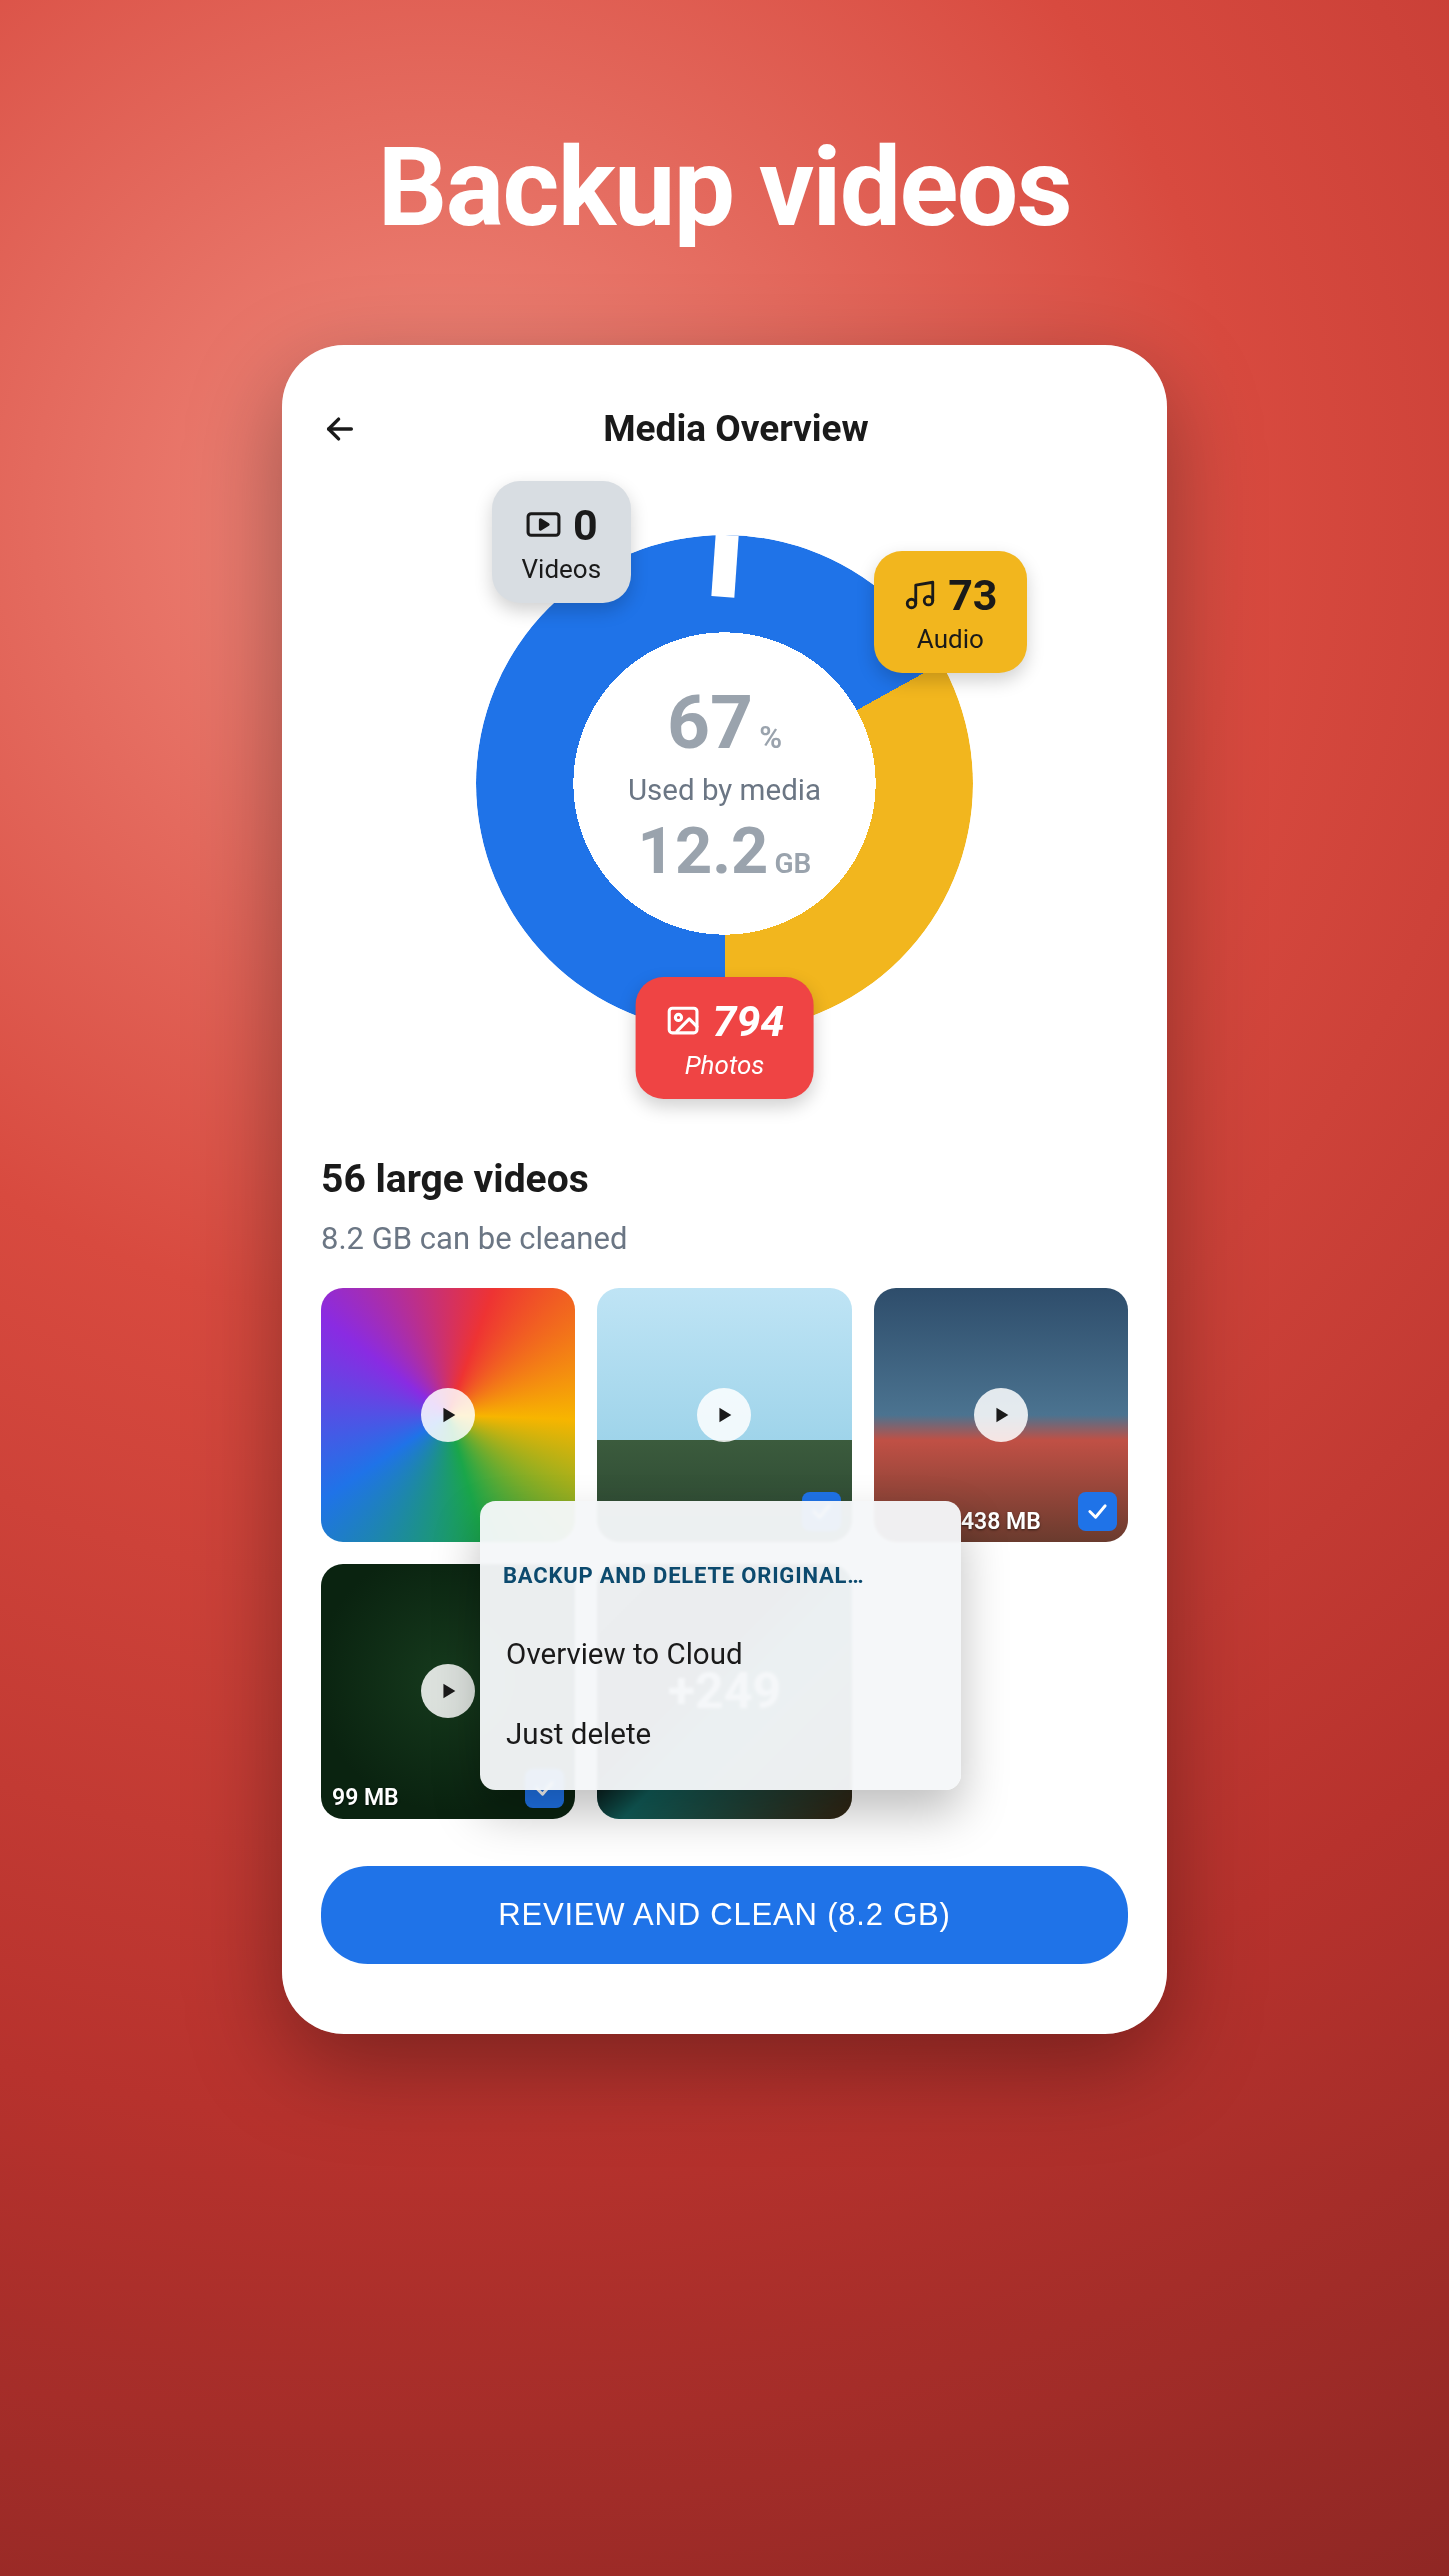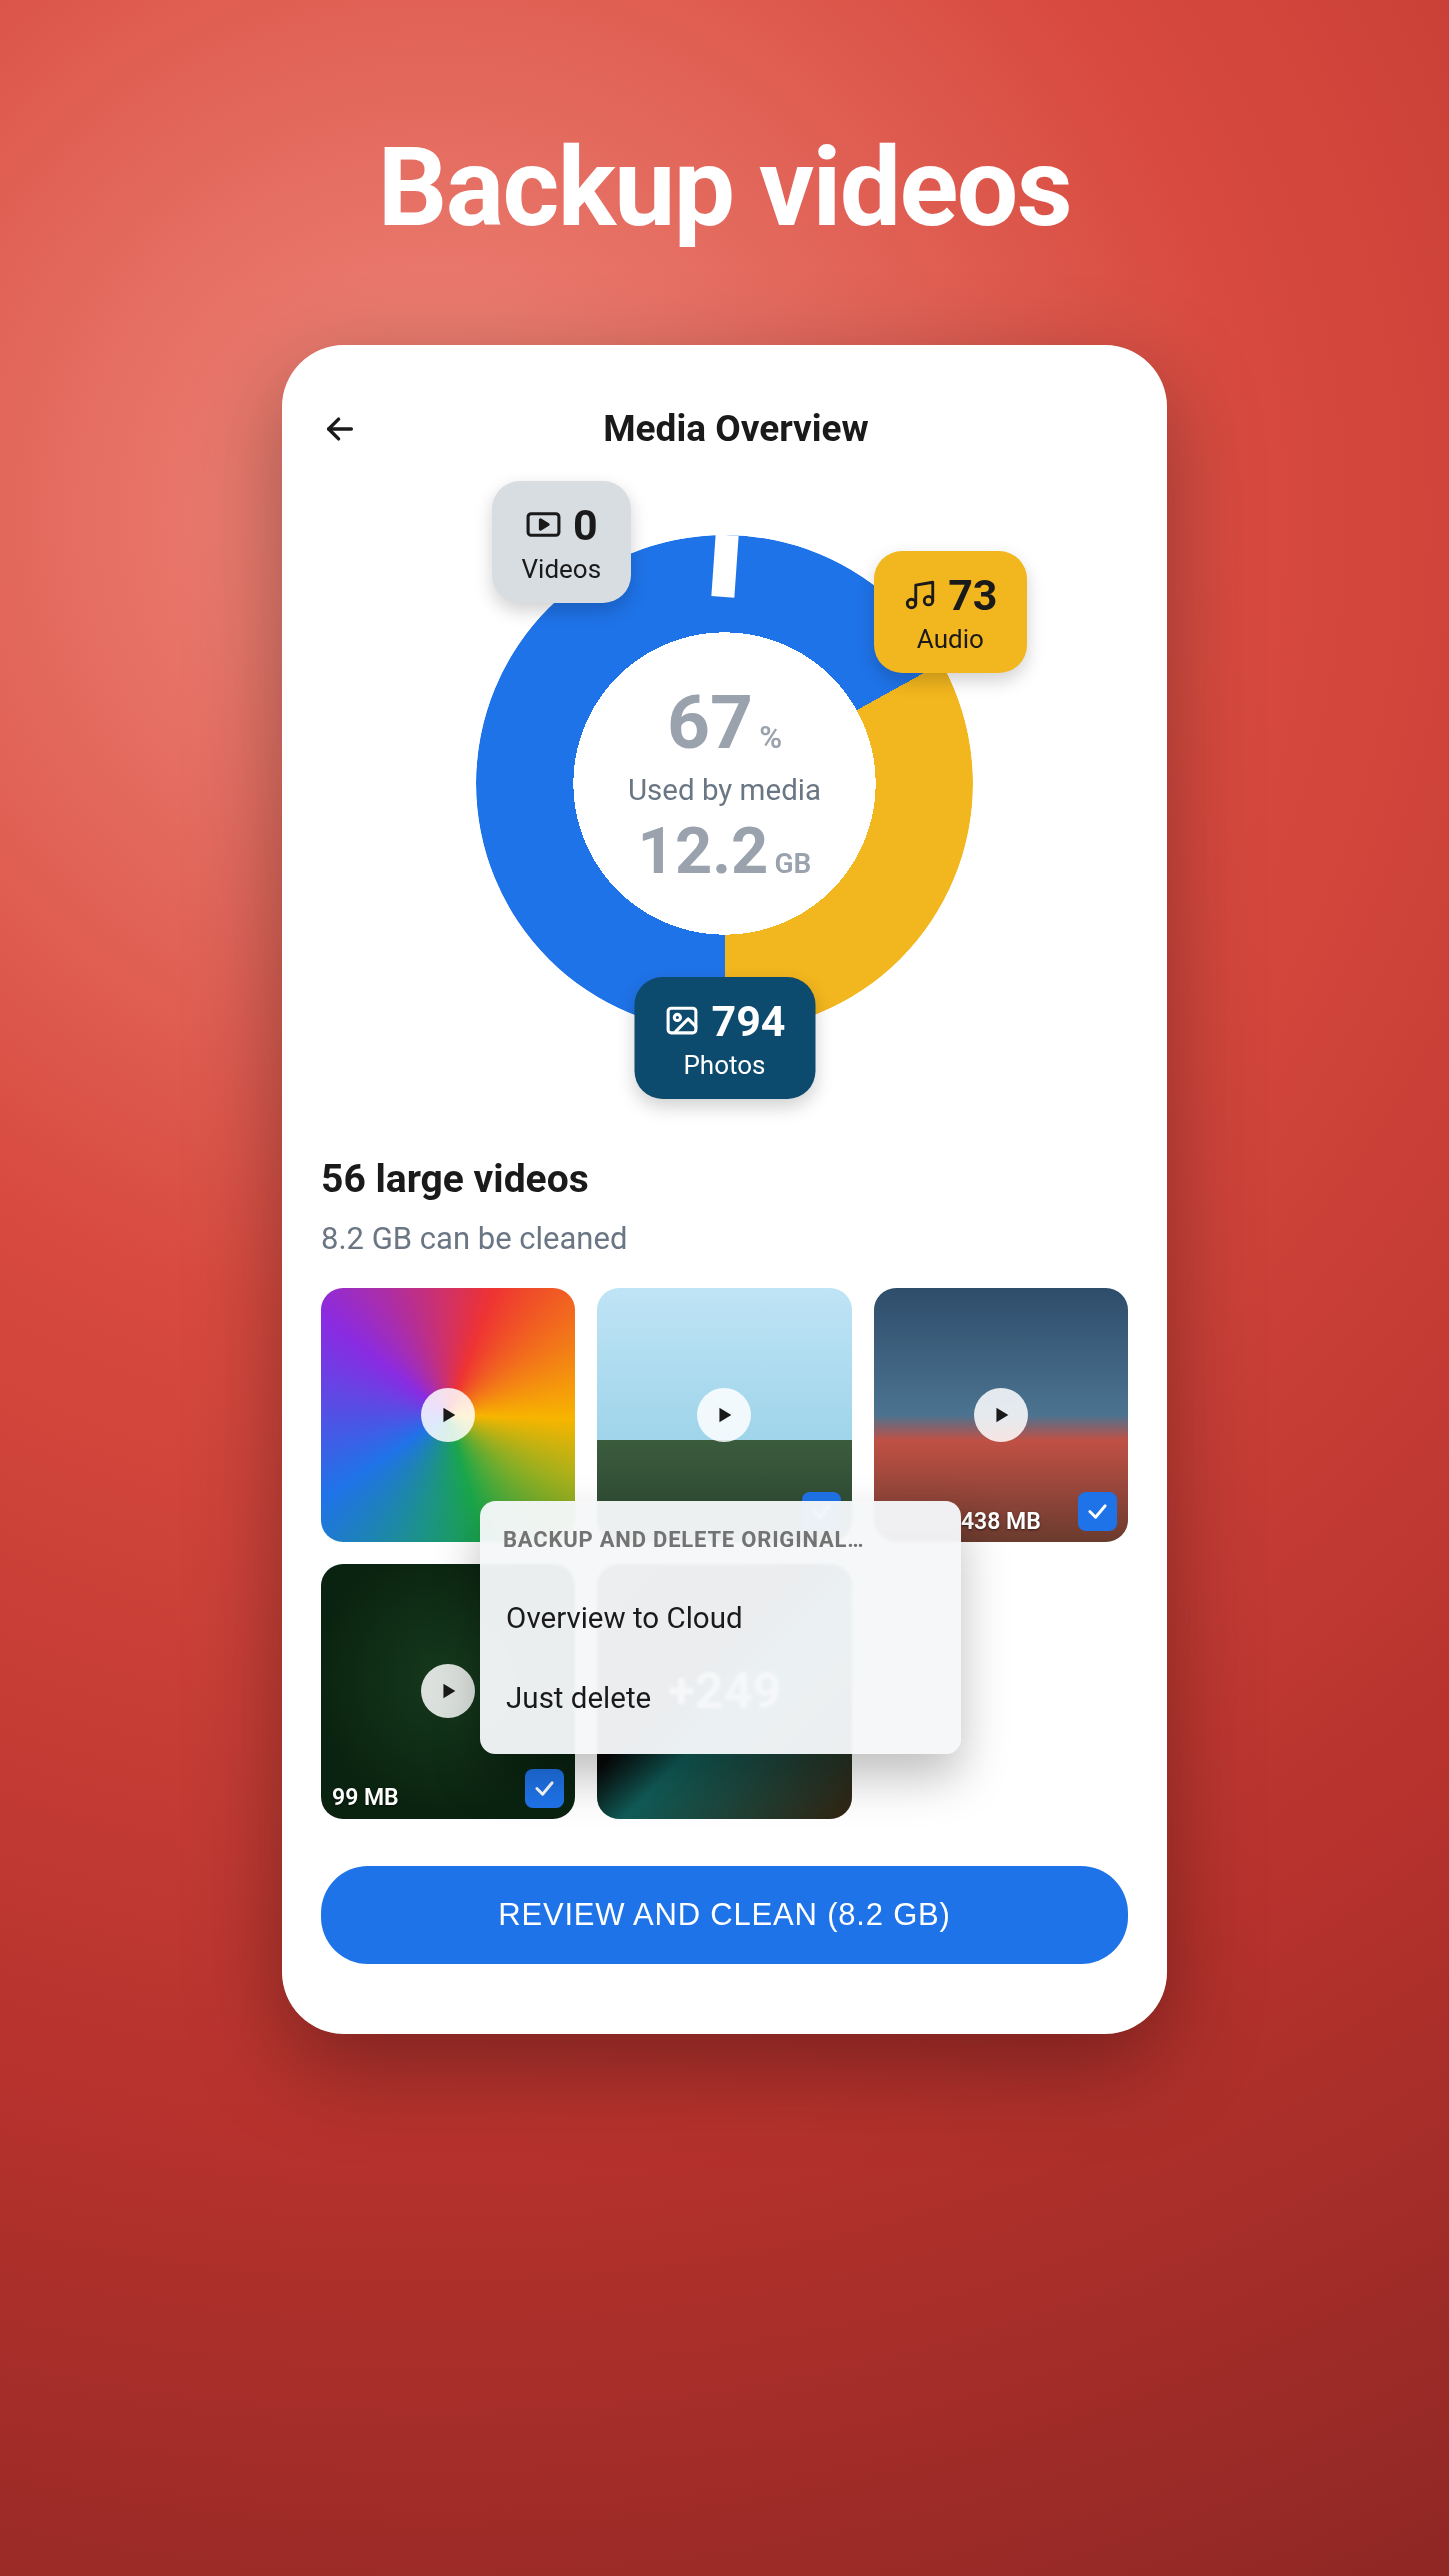--- a/index.html
+++ b/index.html
@@ -111,21 +111,21 @@
     top: -23px; left: 47px;
     background: #d8dde2; color:#1a1a1a;
   }
   .badge-audio {
     top: 47px; right: -23px;
     background: #f2b61e; color:#1a1a1a;
   }
   .badge-photos {
     bottom: -36px; left: 50%;
     transform: translateX(-50%);
-    background: #0c4a6e; color:#fff;
+    background: #ef4444; color:#fff;font-style:italic;
   }
   
   .sec-title { font-size: 39px; font-weight:700; color:#1a1a1a; margin-bottom:18px; }
   .sec-sub { font-size: 31px; color:#6b7684; margin-bottom:31px; }
   
   .grid {
     display: grid;
     grid-template-columns: repeat(3, 1fr);
     gap: 22px;
     margin-bottom: 47px;
@@ -179,23 +179,23 @@
     background: rgba(245,247,249,0.96);
     border-radius: 15.5px;
     box-shadow: 0 23px 47px rgba(0,0,0,0.25);
     padding: 26px 23px 15.5px;
     backdrop-filter: blur(1.6px);
   }
   .popup-title {
     font-size: 22px;
     font-weight:700;
     letter-spacing: 0.8px;
-    color:#737373;
+    color:#0c4a6e;
     margin-bottom: 26px;
-    white-space:nowrap; overflow:hidden; text-overflow:ellipsis;
+    white-space:nowrap; overflow:hidden; text-overflow:ellipsis;margin-top:36px;
   }
   .popup-item {
     font-size: 29.5px;
     color:#1a1a1a;
     padding: 23px 3.1px;
     cursor:pointer;
   }
   
   .cta {
     width:100%;

